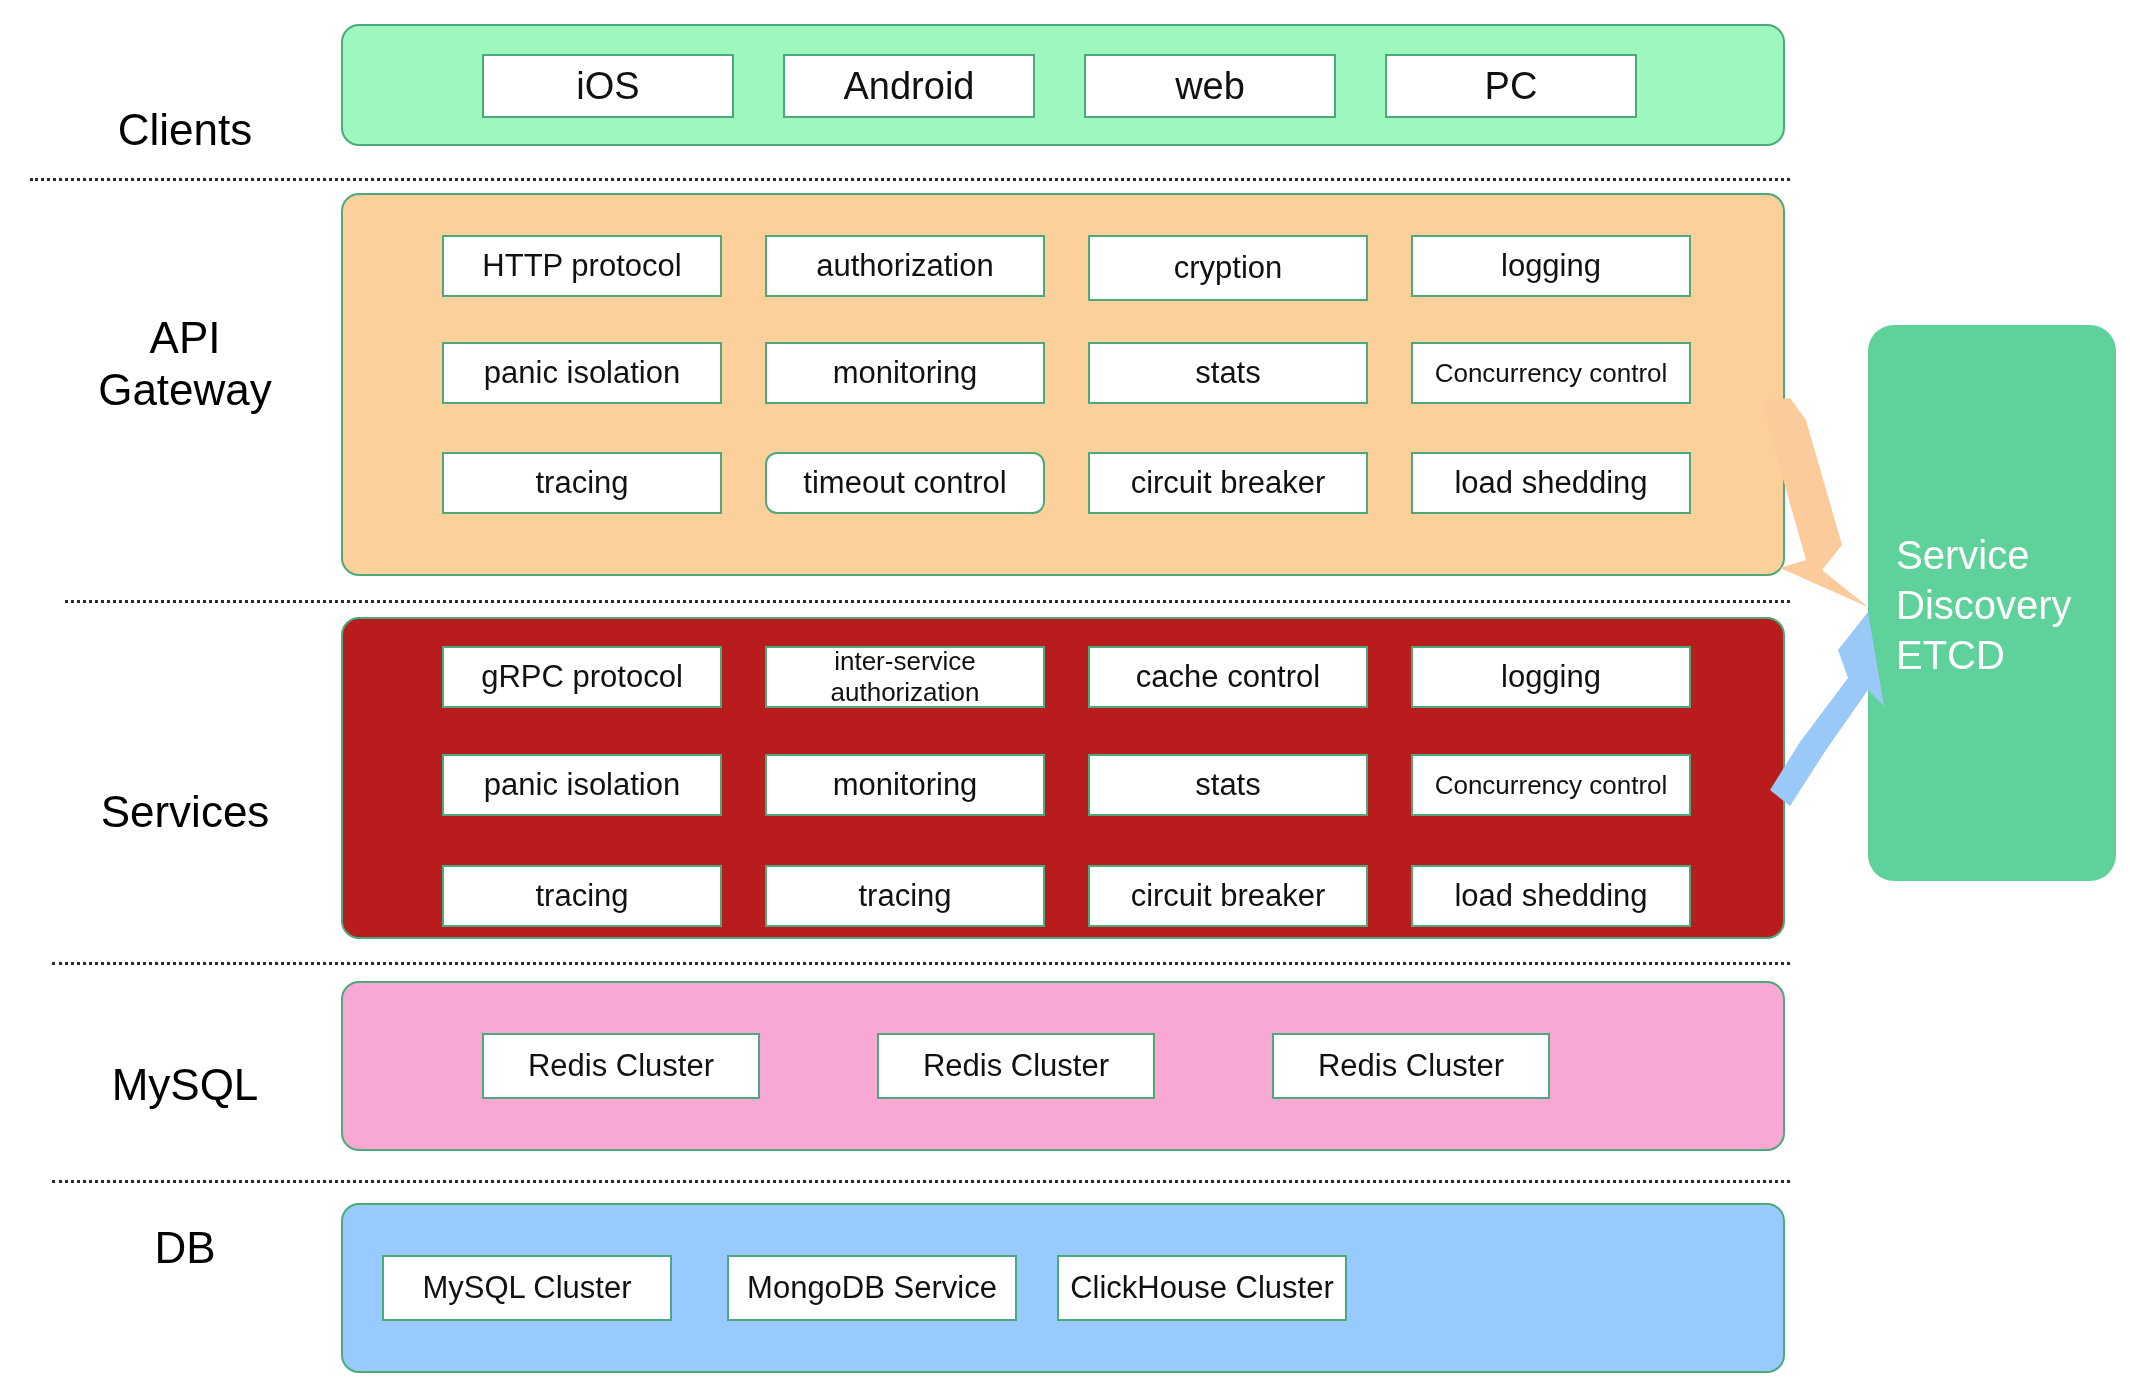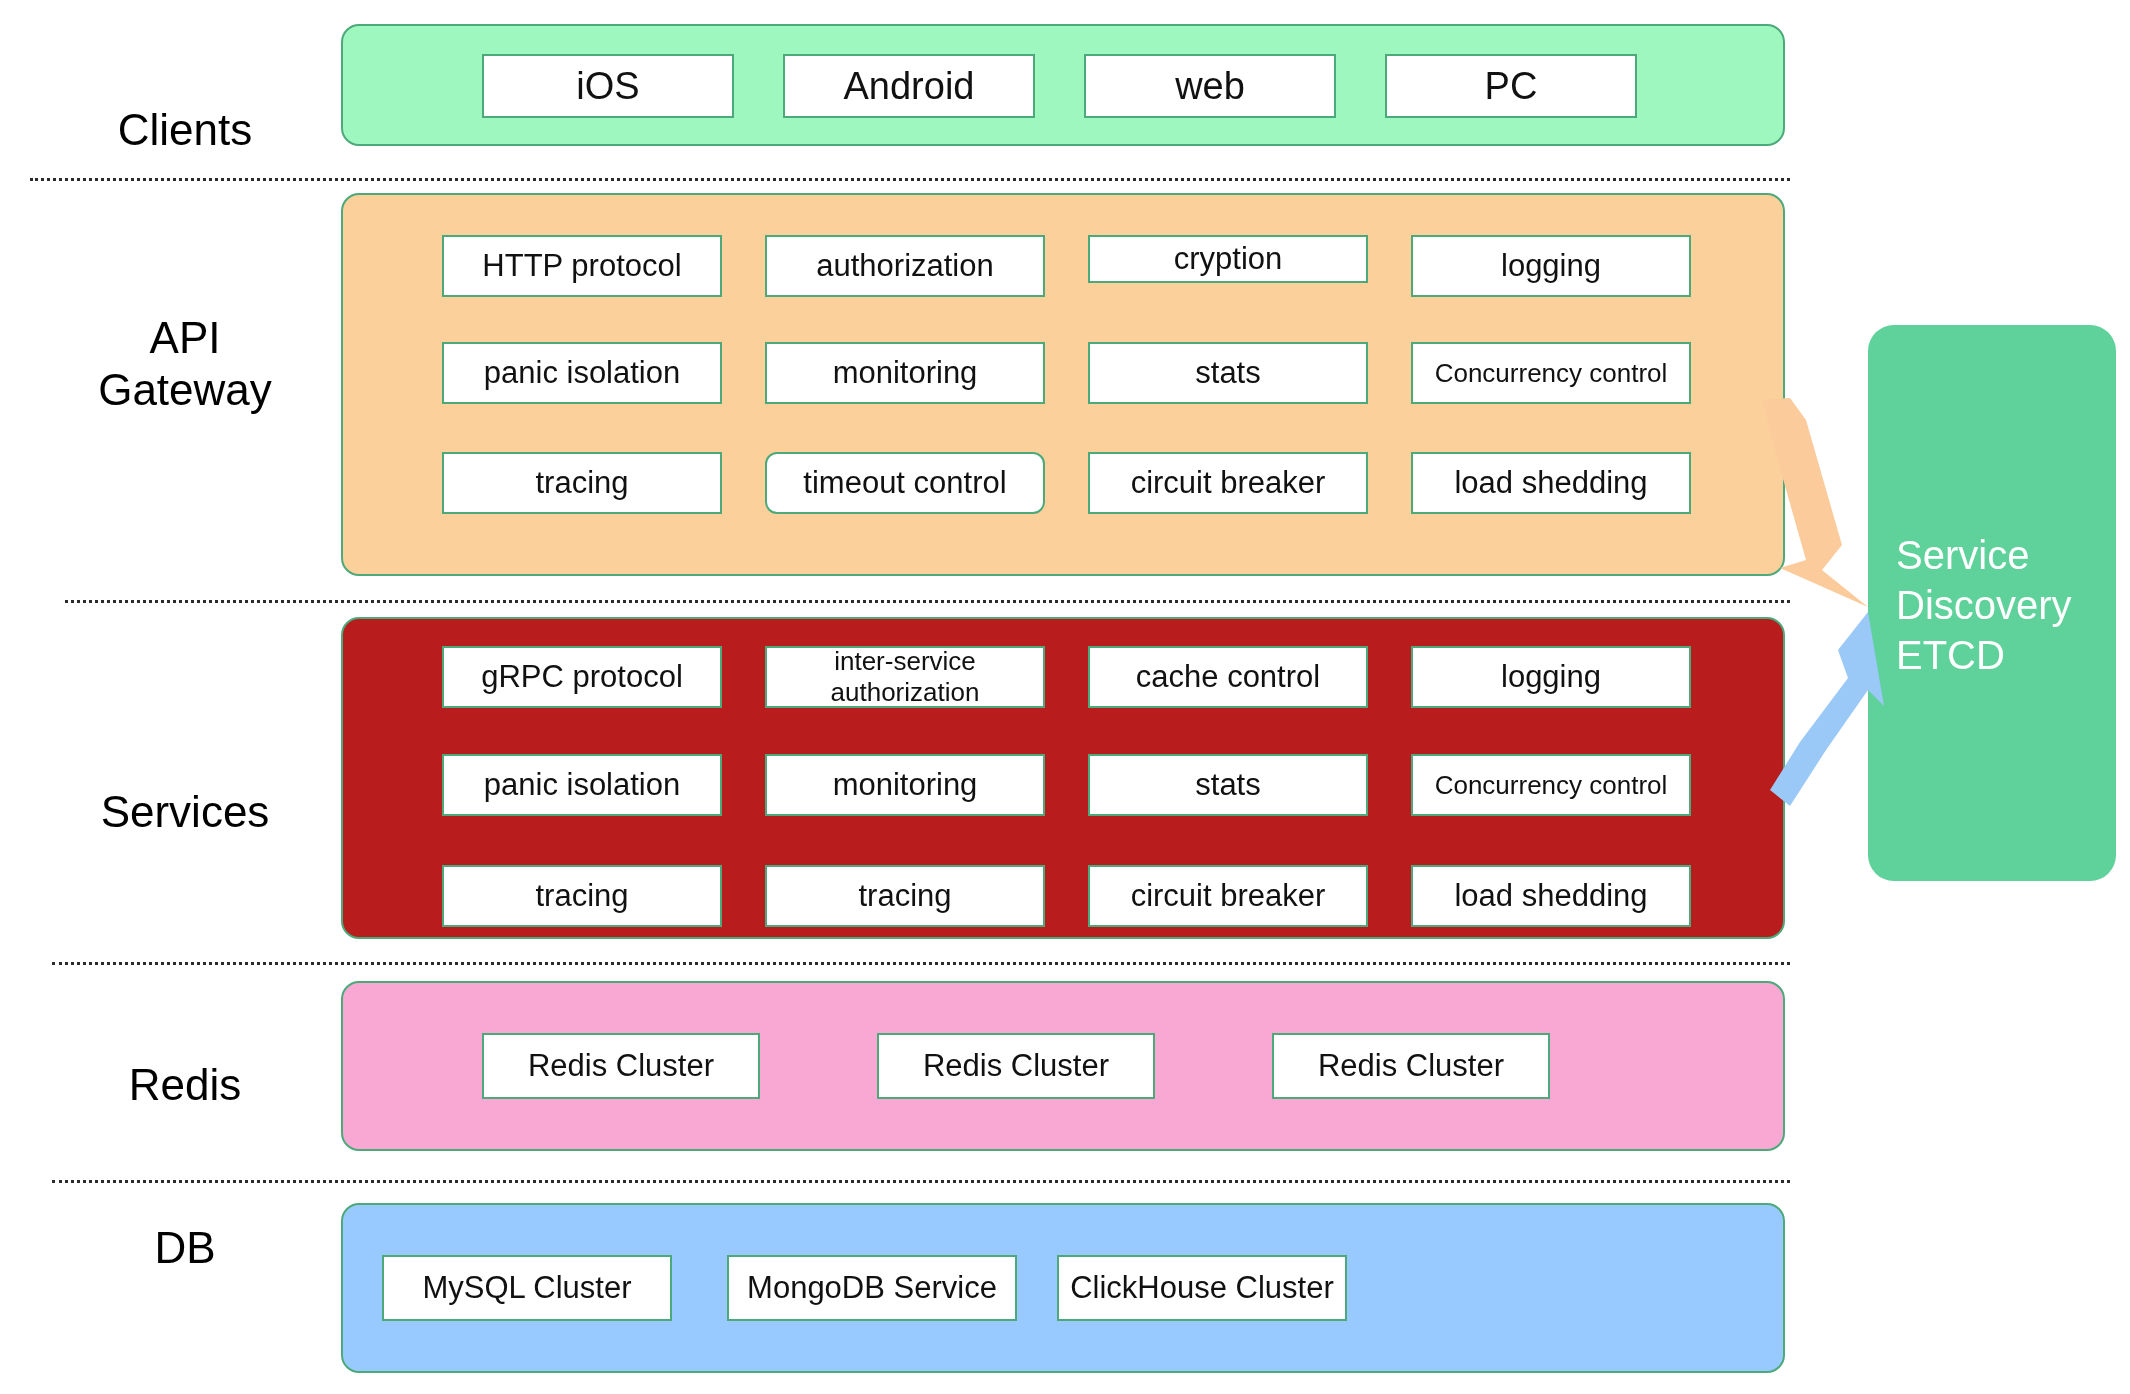--- a/index.html
+++ b/index.html
@@ -121,21 +121,21 @@
 
   <div class="divider" style="left:30px; top:178px; width:1760px;"></div>
 
   <div class="row-label" style="top:312px;">API
 Gateway</div>
 
   <div class="layer gateway" style="top:193px; height:383px;">
 
     <div class="cell med" style="left:99px; top:40px; width:280px; height:62px;">HTTP protocol</div>
     <div class="cell med" style="left:422px; top:40px; width:280px; height:62px;">authorization</div>
-    <div class="cell med" style="left:745px; top:40px; width:280px; height:48px;">cryption</div>
+    <div class="cell med" style="left:745px; top:40px; width:280px; height:66px;">cryption</div>
     <div class="cell med" style="left:1068px; top:40px; width:280px; height:62px;">logging</div>
 
     <div class="cell med" style="left:99px; top:147px; width:280px; height:62px;">panic isolation</div>
     <div class="cell med" style="left:422px; top:147px; width:280px; height:62px;">monitoring</div>
     <div class="cell med" style="left:745px; top:147px; width:280px; height:62px;">stats</div>
     <div class="cell small" style="left:1068px; top:147px; width:280px; height:62px;">Concurrency
 control</div>
 
     <div class="cell med" style="left:99px; top:257px; width:280px; height:62px;">tracing</div>
     <div class="cell med" style="left:422px; top:257px; width:280px; height:62px;border-radius:12px;">timeout control</div>
@@ -162,21 +162,21 @@
 control</div>
 
     <div class="cell med" style="left:99px; top:246px; width:280px; height:62px;">tracing</div>
     <div class="cell med" style="left:422px; top:246px; width:280px; height:62px;">tracing</div>
     <div class="cell med" style="left:745px; top:246px; width:280px; height:62px;">circuit breaker</div>
     <div class="cell med" style="left:1068px; top:246px; width:280px; height:62px;">load shedding</div>
   </div>
 
   <div class="divider" style="left:52px; top:962px; width:1738px;"></div>
 
-  <div class="row-label" style="top:1059px;">Redis</div>
+  <div class="row-label" style="top:1059px;">MySQL</div>
 
   <div class="layer cache" style="top:981px; height:170px;">
     <div class="cell med" style="left:139px; top:50px; width:278px; height:66px;">Redis Cluster</div>
     <div class="cell med" style="left:534px; top:50px; width:278px; height:66px;">Redis Cluster</div>
     <div class="cell med" style="left:929px; top:50px; width:278px; height:66px;">Redis Cluster</div>
   </div>
 
   <div class="divider" style="left:52px; top:1180px; width:1738px;"></div>
 
   <div class="row-label" style="top:1222px;">DB</div>

